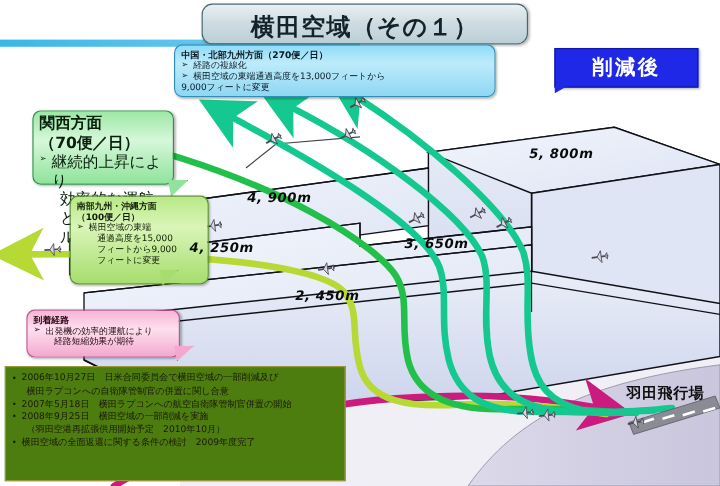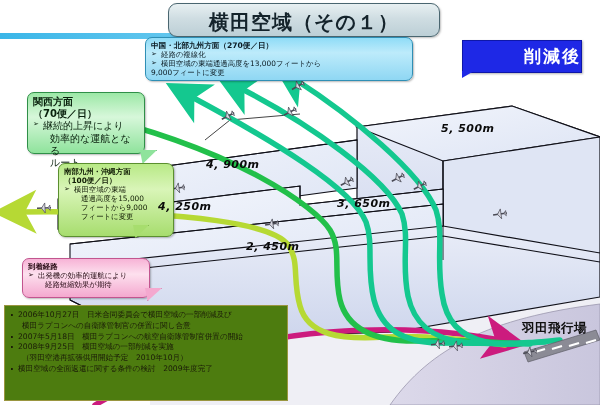--- a/index.html
+++ b/index.html
@@ -26,21 +26,21 @@
   }
   #title-underbar{
     left:0px;top:33px;width:300px;height:6px;
     background:linear-gradient(to right,#3ab6e8,#7fd2f2);
   }
 
   
   #badge-after{
     left:462px;top:40px;width:118px;height:31px;
     background:#1e28e6;border:1px solid #0e17a8;
-    display:flex;align-items:center;justify-content:flex-end;
+    display:flex;align-items:center;justify-content:center;
     box-shadow:1px 1px 2px rgba(0,0,0,.3);
   }
   #badge-after .t{color:#fff;font-size:17px;font-weight:bold;letter-spacing:2px;}
   #badge-tail{
     left:462px;top:71px;width:12px;height:7px;background:#1e28e6;
     clip-path:polygon(0 0,100% 0,0 100%);
   }
 
   
   .callout{
@@ -58,21 +58,21 @@
     left:145px;top:37px;width:268px;height:44px;
     background:linear-gradient(to bottom,#8fdcf7 0%,#bdebfb 35%,#8fd7f3 100%);
     border:1px solid #2f8fb5;font-size:7.4px;color:#0a1a22;
   }
   #box-china .hd{font-size:7.6px;}
   #box-china .row1{display:flex;gap:0;}
 
   #box-kansai{
     left:27px;top:92px;width:118px;height:62px;
     background:linear-gradient(to bottom,#9ce8a6 0%,#d7f7da 40%,#8fe39c 100%);
-    border:1px solid #2f8f48;font-size:10px;color:#09200d;
+    border:1px solid #2f8f48;font-size:13px;color:#09200d;
   }
   #box-kansai-tail{
     left:140px;top:150px;width:16px;height:13px;
     background:#8fe39c;border:1px solid #2f8f48;border-top:none;border-left:none;
     clip-path:polygon(0 0,100% 0,15% 100%);
   }
 
   #box-south{
     left:22px;top:163px;width:116px;height:74px;
     background:linear-gradient(to bottom,#b8e986 0%,#d9f5b8 35%,#a7dd6e 100%);
@@ -298,21 +298,21 @@
   </div>
   <div class="abs" id="box-south-tail"></div>
 
   <div class="abs callout" id="box-arrival">
     <span class="hd">到着経路</span>
     <span class="li">出発機の効率的運航により</span>
     <span class="sub">経路短縮効果が期待</span>
   </div>
   <div class="abs" id="box-arrival-tail"></div>
 
-  <div class="abs alt" id="lbl-5500">5, 500m</div>
+  <div class="abs alt" id="lbl-5500">5, 800m</div>
   <div class="abs alt" id="lbl-4900">4, 900m</div>
   <div class="abs alt" id="lbl-4250">4, 250m</div>
   <div class="abs alt" id="lbl-3650">3, 650m</div>
   <div class="abs alt" id="lbl-2450">2, 450m</div>
 
   <div class="abs" id="lbl-haneda">羽田飛行場</div>
 
   <div class="abs" id="notes">
     <span class="n">2006年10月27日　日米合同委員会で横田空域の一部削減及び</span>
     <span class="cont">横田ラプコンへの自衛隊管制官の併置に関し合意</span>

